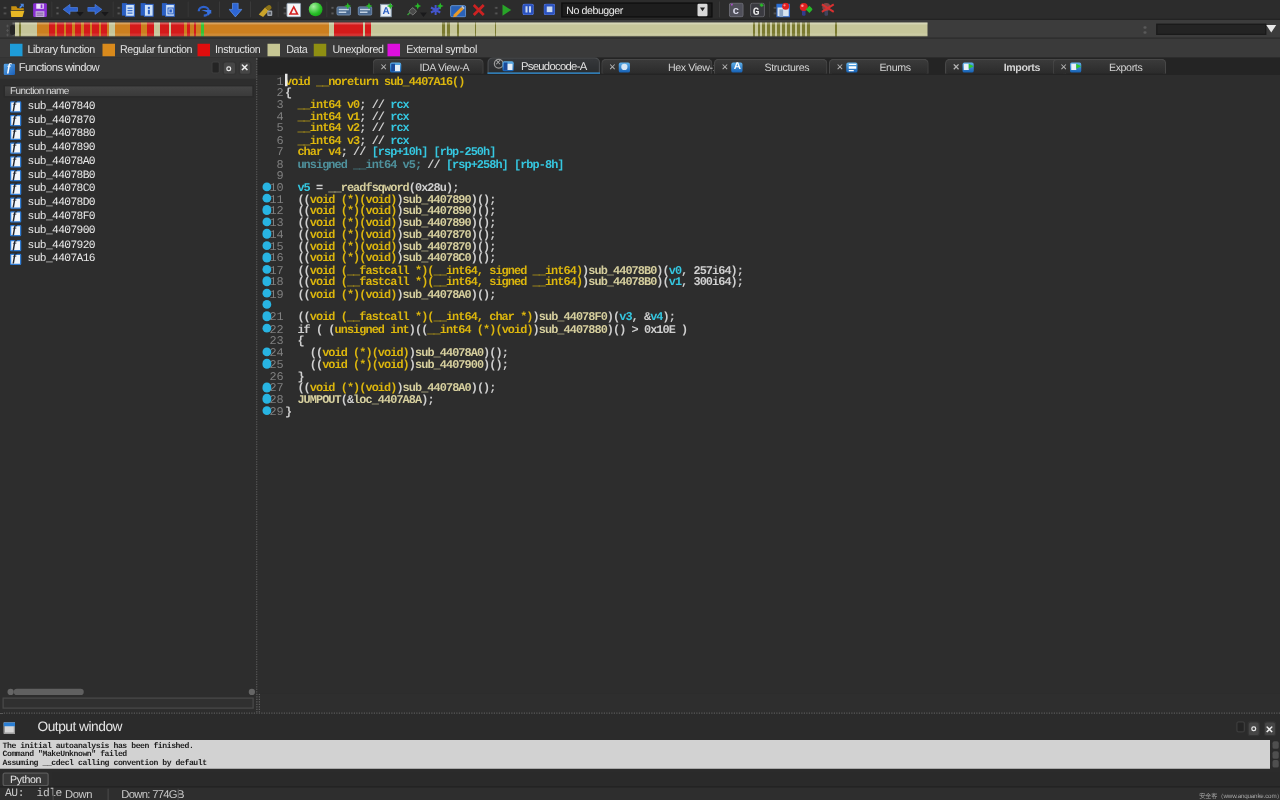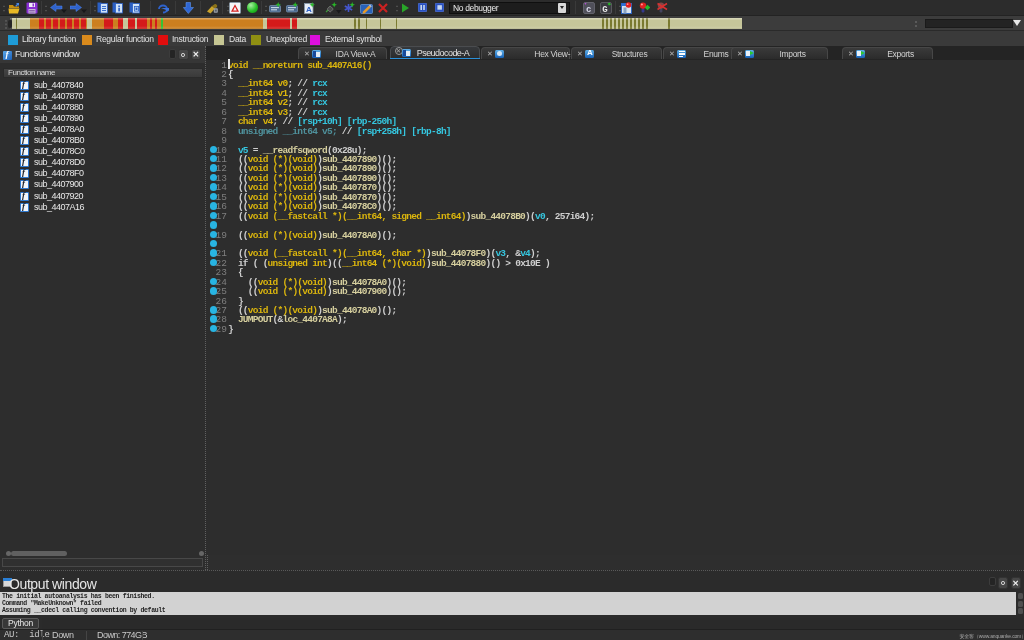--- a/index.html
+++ b/index.html
@@ -12,21 +12,21 @@
 .grip { position:absolute; top:4px; width:4px; height:9px;
   background-image:radial-gradient(circle, #5a5a5a 0.8px, transparent 1px);
   background-size:4px 4.5px; }
 #navrow { left:0; top:16px; width:1024px; height:15px; background:#3c3c3c; border-bottom:1px solid #2a2a2a;}
 #legend { left:0; top:31px; width:1024px; height:15px; background:#3a3a3a; }
 .lsq { position:absolute; top:4px; width:9.5px; height:9.5px; }
 .ltx { position:absolute; top:3px; font-size:9px; letter-spacing:-0.3px; color:#e2e2e2; transform:scaleX(0.95); transform-origin:0 50%; white-space:nowrap; }
 #lpanel { left:0; top:46px; width:206px; height:524px; background:#2d2d2d; }
 #lphead { position:absolute; left:0; top:0; width:206px; height:17px; background:#363636; }
 #colhead { position:absolute; left:3px; top:22px; width:200px; height:9.5px; background:linear-gradient(180deg,#454545,#3a3a3a); border:1px solid #2a2a2a; }
-.frow { position:absolute; left:12px; width:200px; height:11px; }
+.frow { position:absolute; left:0; width:200px; height:11px;font-family:Liberation Mono, monospace; }
 .ficon { position:absolute; left:7.5px; top:0px; width:9px; height:9px; background:#f2f6fa; border:1px solid #2f7bd3; border-radius:1px; }
 .ficon::after { content:"f"; position:absolute; left:1.5px; top:-3px; font:italic bold 9px "Liberation Serif",serif; color:#20242c; }
 .ftext { position:absolute; left:22px; top:-1px; font-size:9px; letter-spacing:-0.5px; color:#e8e8e8; }
 #tabbar { left:206px; top:46px; width:818px; height:14px; background:#242424; }
 .tab { position:absolute; top:1px; height:12px; background:linear-gradient(180deg,#3a3a3a,#2b2b2b); border:1px solid #474747; border-bottom:none; border-radius:4px 4px 0 0;padding-left:44px; }
 .tab .x { position:absolute; top:1.5px; font-size:7px; color:#b5b5b5; }
 .tab .lbl { position:absolute; top:1px; font-size:8.5px; letter-spacing:-0.3px; color:#d2d2d2; white-space:nowrap; }
 .tabico { position:absolute; width:9px; height:8px; border-radius:1.5px; }
 .tabact { background:linear-gradient(180deg,#36383b,#2a2c2e); border:1px solid #4a4c4f; top:-0.5px; height:13.5px; border-radius:4px 4px 0 0; }
 #code { left:206px; top:60px; width:818px; height:495px; background:#2d2d2d;
@@ -345,21 +345,21 @@
         <span class="x" style="left:5px;">✕</span>
         <span style="position:absolute;left:13px;top:1.5px;">
           <span class="tabico" style="background:linear-gradient(180deg,#5fb0e8,#1560b5);">
             <span style="position:absolute;left:1.5px;top:1.5px;width:6px;height:1.4px;background:#fff;"></span>
             <span style="position:absolute;left:1.5px;top:3.8px;width:6px;height:1.4px;background:#fff;"></span>
             <span style="position:absolute;left:1.5px;top:6px;width:4px;height:1.4px;background:#fff;"></span>
           </span>
         </span>
         <span class="lbl" style="left:0;width:80px;text-align:center;padding-left:24px;">Enums</span>
       </div>
-<div class="tab" style="left:525px;width:97px;">
+<div class="tab" style="left:550px;width:97px;font-weight:bold;">
         <span class="x" style="left:5px;">✕</span>
         <span style="position:absolute;left:13px;top:1.5px;">
           <span class="tabico" style="background:linear-gradient(180deg,#5fb0e8,#1560b5);">
             <span style="position:absolute;left:1px;top:1.5px;width:3.5px;height:5px;background:#e8f0f8;"></span>
             <span style="position:absolute;right:0px;top:1.5px;width:0;height:0;border-top:2.5px solid transparent;border-bottom:2.5px solid transparent;border-left:4px solid #2ec82e;"></span>
           </span>
         </span>
         <span class="lbl" style="left:0;width:97px;text-align:center;padding-left:24px;">Imports</span>
       </div>
 <div class="tab" style="left:636px;width:91px;">
@@ -392,20 +392,21 @@
 <div class="cl" style="top:112.86px;"><span class="num">13</span><span class="w">  ((</span><span class="k">void (*)(void)</span><span class="w">)</span><span class="n">sub_4407890</span><span class="w">)();</span></div>
 <div class="bp" style="top:113.86px;"></div>
 <div class="cl" style="top:122.30px;"><span class="num">14</span><span class="w">  ((</span><span class="k">void (*)(void)</span><span class="w">)</span><span class="n">sub_4407870</span><span class="w">)();</span></div>
 <div class="bp" style="top:123.30px;"></div>
 <div class="cl" style="top:131.74px;"><span class="num">15</span><span class="w">  ((</span><span class="k">void (*)(void)</span><span class="w">)</span><span class="n">sub_4407870</span><span class="w">)();</span></div>
 <div class="bp" style="top:132.74px;"></div>
 <div class="cl" style="top:141.18px;"><span class="num">16</span><span class="w">  ((</span><span class="k">void (*)(void)</span><span class="w">)</span><span class="n">sub_44078C0</span><span class="w">)();</span></div>
 <div class="bp" style="top:142.18px;"></div>
 <div class="cl" style="top:150.62px;"><span class="num">17</span><span class="w">  ((</span><span class="k">void (__fastcall *)(__int64, signed __int64)</span><span class="w">)</span><span class="n">sub_44078B0</span><span class="w">)(</span><span class="v">v0</span><span class="w">, 257i64);</span></div>
 <div class="bp" style="top:151.62px;"></div>
+<div class="cl" style="top:160.06px;"><span class="num">18</span><span class="w">  ((</span><span class="k">void (__fastcall *)(__int64, signed __int64)</span><span class="w">)</span><span class="n">sub_44078B0</span><span class="w">)(</span><span class="v">v1</span><span class="w">, 300i64);</span></div>
 <div class="bp" style="top:161.06px;"></div>
 <div class="cl" style="top:169.50px;"><span class="num">19</span><span class="w">  ((</span><span class="k">void (*)(void)</span><span class="w">)</span><span class="n">sub_44078A0</span><span class="w">)();</span></div>
 <div class="bp" style="top:170.50px;"></div>
 <div class="bp" style="top:179.94px;"></div>
 <div class="cl" style="top:188.38px;"><span class="num">21</span><span class="w">  ((</span><span class="k">void (__fastcall *)(__int64, char *)</span><span class="w">)</span><span class="n">sub_44078F0</span><span class="w">)(</span><span class="v">v3</span><span class="w">, &amp;</span><span class="v">v4</span><span class="w">);</span></div>
 <div class="bp" style="top:189.38px;"></div>
 <div class="cl" style="top:197.82px;"><span class="num">22</span><span class="w">  if ( (</span><span class="k">unsigned int</span><span class="w">)((</span><span class="k">__int64 (*)(void)</span><span class="w">)</span><span class="n">sub_4407880</span><span class="w">)() &gt; 0x10E )</span></div>
 <div class="bp" style="top:198.82px;"></div>
 <div class="cl" style="top:207.26px;"><span class="num">23</span><span class="w">  {</span></div>
 <div class="cl" style="top:216.70px;"><span class="num">24</span><span class="w">    ((</span><span class="k">void (*)(void)</span><span class="w">)</span><span class="n">sub_44078A0</span><span class="w">)();</span></div>
@@ -418,21 +419,21 @@
 <div class="cl" style="top:254.46px;"><span class="num">28</span><span class="w">  </span><span class="n">JUMPOUT</span><span class="w">(&amp;</span><span class="n">loc_4407A8A</span><span class="w">);</span></div>
 <div class="bp" style="top:255.46px;"></div>
 <div class="cl" style="top:263.90px;"><span class="num">29</span><span class="w">}</span></div>
 <div class="bp" style="top:264.90px;"></div>
 <div style="position:absolute;left:22px;top:-1.2px;width:1.5px;height:10.5px;background:#e8e8e8;"></div>
     </div>
   <div id="outdock" class="abs">
     <div id="outhead">
       <div class="abs" style="left:3px;top:6px;width:9px;height:9px;background:#d8d8d8;border:1px solid #9a9a9a;"></div>
       <div class="abs" style="left:3px;top:6px;width:9px;height:3px;background:#2a7fd5;"></div>
-      <div class="abs" style="left:9px;top:4px;font-size:14px;letter-spacing:-0.4px;color:#e5e5e5;">Output window</div>
+      <div class="abs" style="left:30px;top:4px;font-size:11px;letter-spacing:-0.4px;color:#e5e5e5;">Output window</div>
       <div class="abs" style="left:988.5px;top:5px;width:7px;height:9px;background:#242424;border:1px solid #3c3c3c;border-radius:2px;"></div>
       <div class="abs" style="left:998px;top:5px;width:10px;height:11.5px;background:#464646;border:1px solid #333;border-radius:2.5px;">
           <span style="position:absolute;left:2px;top:3.4px;width:3.6px;height:3.6px;border:1.4px solid #e8e8e8;border-radius:50%;"></span>
         </div>
       <div class="abs" style="left:1010.5px;top:5px;width:10px;height:11.5px;background:#464646;border:1px solid #333;border-radius:2.5px;color:#f0f0f0;font-size:8px;text-align:center;line-height:11px;font-weight:bold;">✕</div>
     </div>
     <div id="outtext">The initial autoanalysis has been finished.
 Command "MakeUnknown" failed
 Assuming __cdecl calling convention by default</div>
     <div class="abs" style="left:1017.5px;top:22px;width:5px;height:5.5px;background:#4f4f4f;border-radius:1.5px;"></div>

